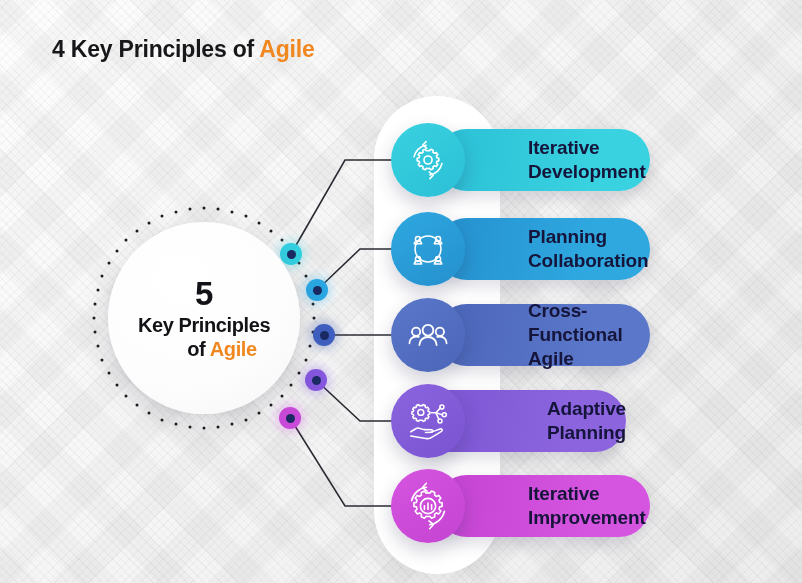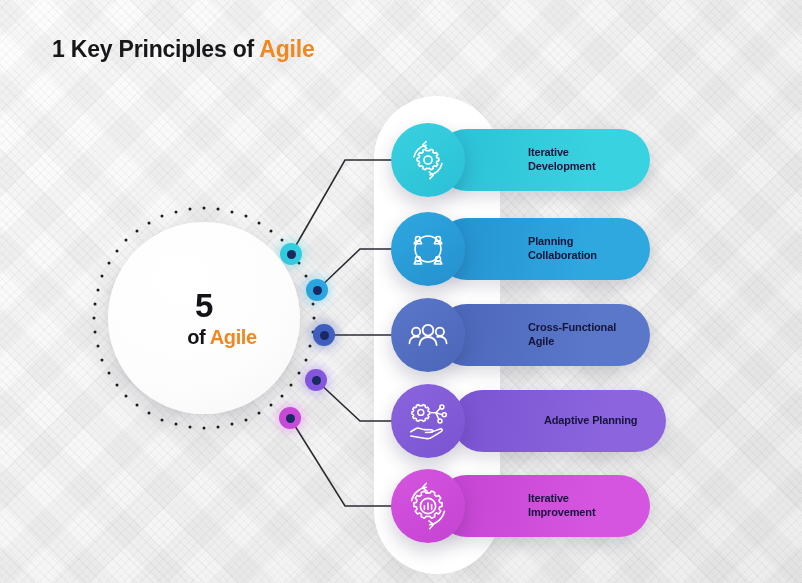--- a/index.html
+++ b/index.html
@@ -48,21 +48,21 @@
   .hub-l2{font-size:20px;font-weight:bold;letter-spacing:-0.4px;margin-left:36px;}
   .hub-l2 .accent{color:#f0871f;}
 
   
   .pill{
     position:absolute;height:62px;border-radius:31px;
     display:flex;align-items:center;
     box-shadow:0 7px 16px rgba(40,40,80,0.15);
   }
   .pill-label{
-    font-size:11px;font-weight:bold;color:#15143a;line-height:1.26;
+    font-size:19px;font-weight:bold;color:#15143a;line-height:1.26;
     letter-spacing:-0.15px;margin-left:92px;white-space:pre-line;
   }
   .icon-circle{
     position:absolute;width:74px;height:74px;border-radius:50%;
     display:flex;align-items:center;justify-content:center;
     box-shadow:0 8px 18px rgba(40,40,80,0.22);
   }
   .icon-circle svg{display:block;}
 
   
@@ -80,21 +80,21 @@
     transform:translate(-50%,-50%);
   }
   .ringdot{position:absolute;width:3px;height:3px;border-radius:50%;background:#1d1d1d;transform:translate(-50%,-50%);}
 </style>
 </head>
 <body>
 
 <div id="stage">
 
   <div class="title">
-    <span>1 Key Principles of </span><span class="accent">Agile</span>
+    <span>4 Key Principles of </span><span class="accent">Agile</span>
   </div>
 
   <div class="icon-backdrop"></div>
 
   <svg id="wires">
     <g fill="none" stroke="#2b2b33" stroke-width="1.6">
       <path d="M291,254 L345,160 L405,160"></path>
       <path d="M317,290 L360,249 L405,249"></path>
       <path d="M324,335 L405,335"></path>
       <path d="M316,380 L360,421 L405,421"></path>
@@ -206,21 +206,21 @@
       <div class="icon-circle" style="left: 391px; top: 298px; background: linear-gradient(145deg, rgb(91, 119, 201) 0%, rgb(75, 102, 185) 100%);">
         <svg width="46" height="46" viewBox="0 0 48 48" fill="none" stroke="#fff" stroke-width="1.9" stroke-linecap="round" stroke-linejoin="round">
     <circle cx="24" cy="19" r="5.6"></circle>
     <path d="M15 34.5c0-5 4-8.4 9-8.4s9 3.4 9 8.4"></path>
     <circle cx="11.6" cy="20.6" r="4.3"></circle>
     <path d="M4.6 32.6c0-4.2 3.2-7 7-7 1 0 1.9.14 2.7.42"></path>
     <circle cx="36.4" cy="20.6" r="4.3"></circle>
     <path d="M43.4 32.6c0-4.2-3.2-7-7-7-1 0-1.9.14-2.7.42"></path>
   </svg>
       </div>
-      <div class="pill" style="left: 452px; top: 390px; width: 214px; background: linear-gradient(100deg, rgb(122, 83, 210) 0%, rgb(139, 100, 222) 72%);">
+      <div class="pill" style="left: 412px; top: 390px; width: 214px; background: linear-gradient(100deg, rgb(122, 83, 210) 0%, rgb(139, 100, 222) 72%); text-align: right;">
         <div class="pill-label">Adaptive Planning</div>
       </div>
       <div class="icon-circle" style="left: 391px; top: 384px; background: linear-gradient(145deg, rgb(139, 100, 222) 0%, rgb(122, 83, 210) 100%);">
         <svg width="46" height="46" viewBox="0 0 48 48" fill="none" stroke="#fff" stroke-width="1.6" stroke-linecap="round" stroke-linejoin="round">
     <circle cx="16.5" cy="15" r="3.1"></circle>
     <path d="M16.5 7.9l1.5.2.9-1.3 2.3 1-.2 1.5 1.2.9 1.4-.6 1.4 2-1.1 1.1.4 1.4 1.5.3v2.4l-1.5.3-.4 1.4 1.1 1.1-1.4 2-1.4-.6-1.2.9.2 1.5-2.3 1-.9-1.3-1.5.2-1.5-.2-.9 1.3-2.3-1 .2-1.5-1.2-.9-1.4.6-1.4-2 1.1-1.1-.4-1.4-1.5-.3v-2.4l1.5-.3.4-1.4-1.1-1.1 1.4-2 1.4.6 1.2-.9-.2-1.5 2.3-1 .9 1.3z"></path>
     <circle cx="38.5" cy="9.5" r="2.1"></circle>
           <circle cx="41" cy="17.5" r="2.1"></circle>
           <circle cx="36.5" cy="24" r="2.1"></circle>
     <path d="M27.5 15.5h4.8M32.3 15.5l4.6-5.2M32.3 15.5l6.8 2.1M32.3 15.5l3.2 7.1"></path>
@@ -243,17 +243,18 @@
     <path d="M22.4 1.3l-3.9 4.2 4.6 3.6"></path>
     <path d="M25.6 46.7l3.9-4.2-4.6-3.6"></path>
   </svg>
       </div>
     </div>
 
   <div class="hub-wrap">
     <div class="hub-disc"></div>
     <div class="hub-text">
       <div class="hub-num">5</div>
+      <div class="hub-l1">Key Principles</div>
       <div class="hub-l2"><span>of </span><span class="accent">Agile</span></div>
     </div>
   </div>
 
 </div>
 
 </body></html>

